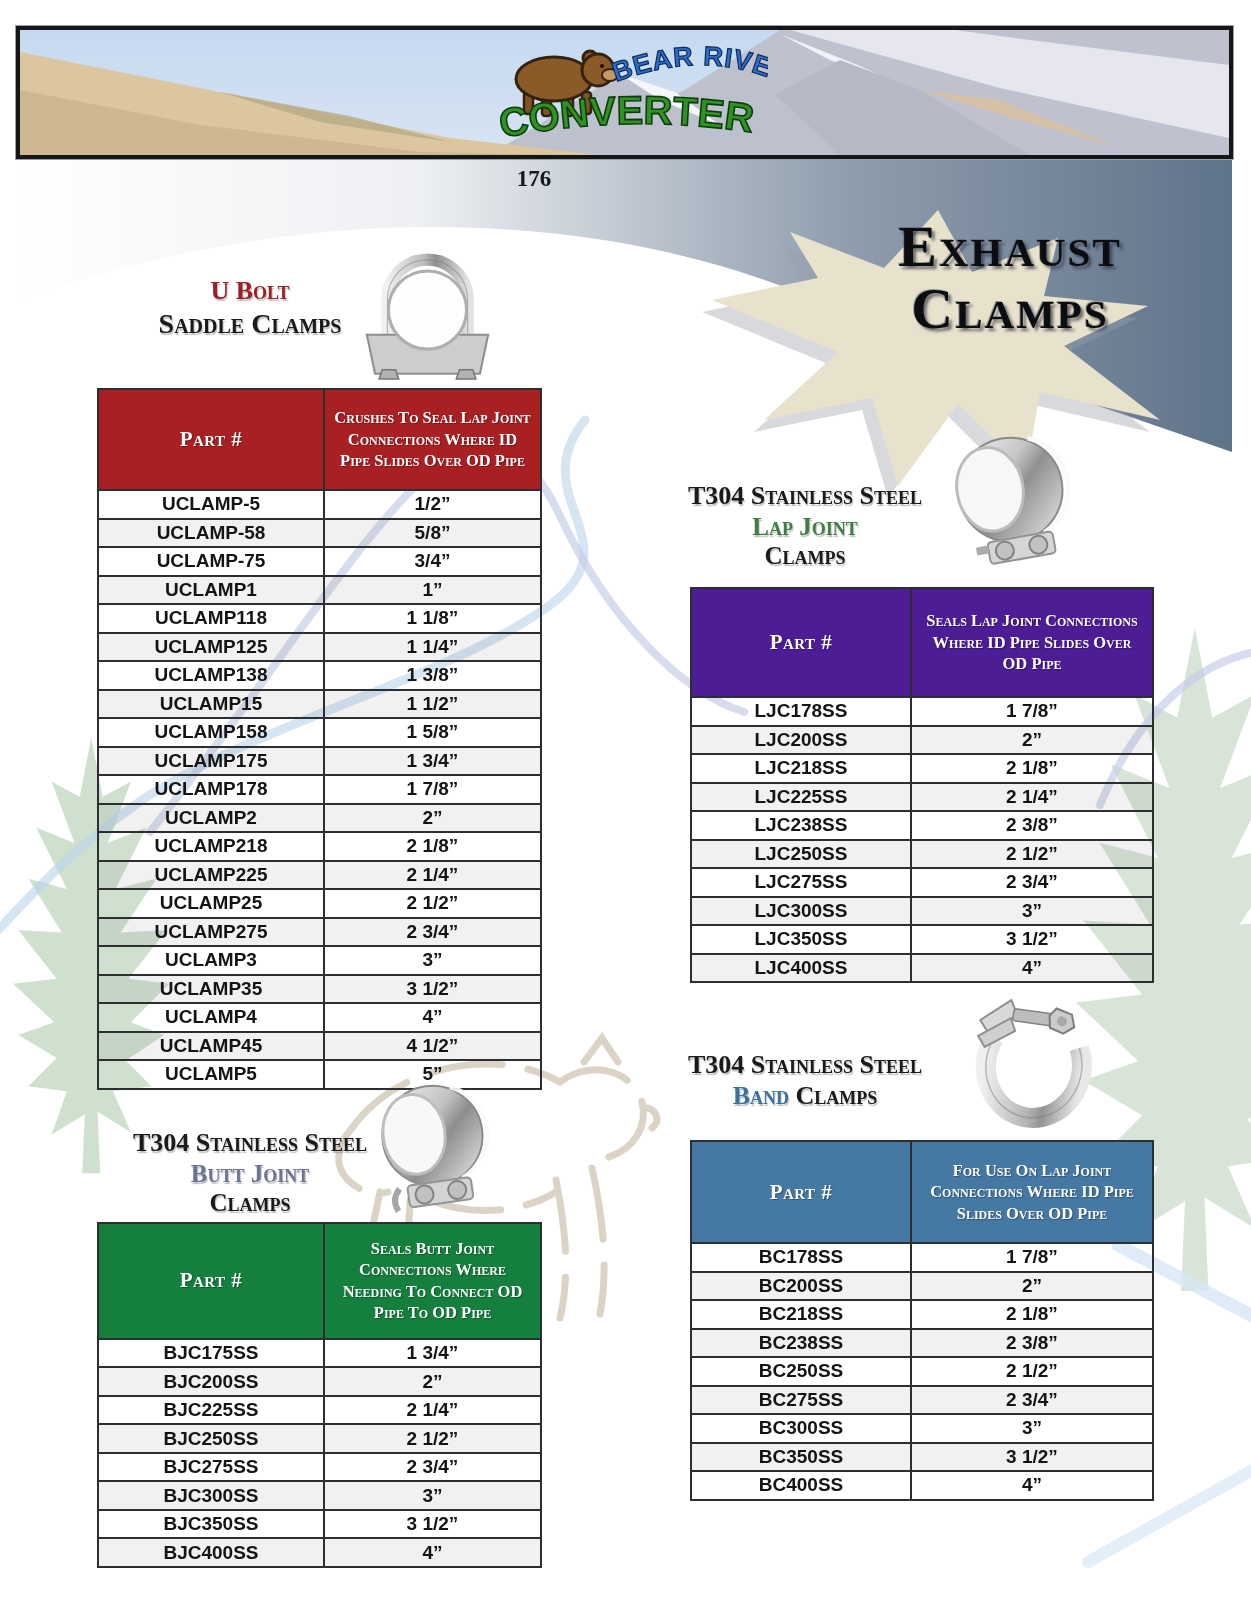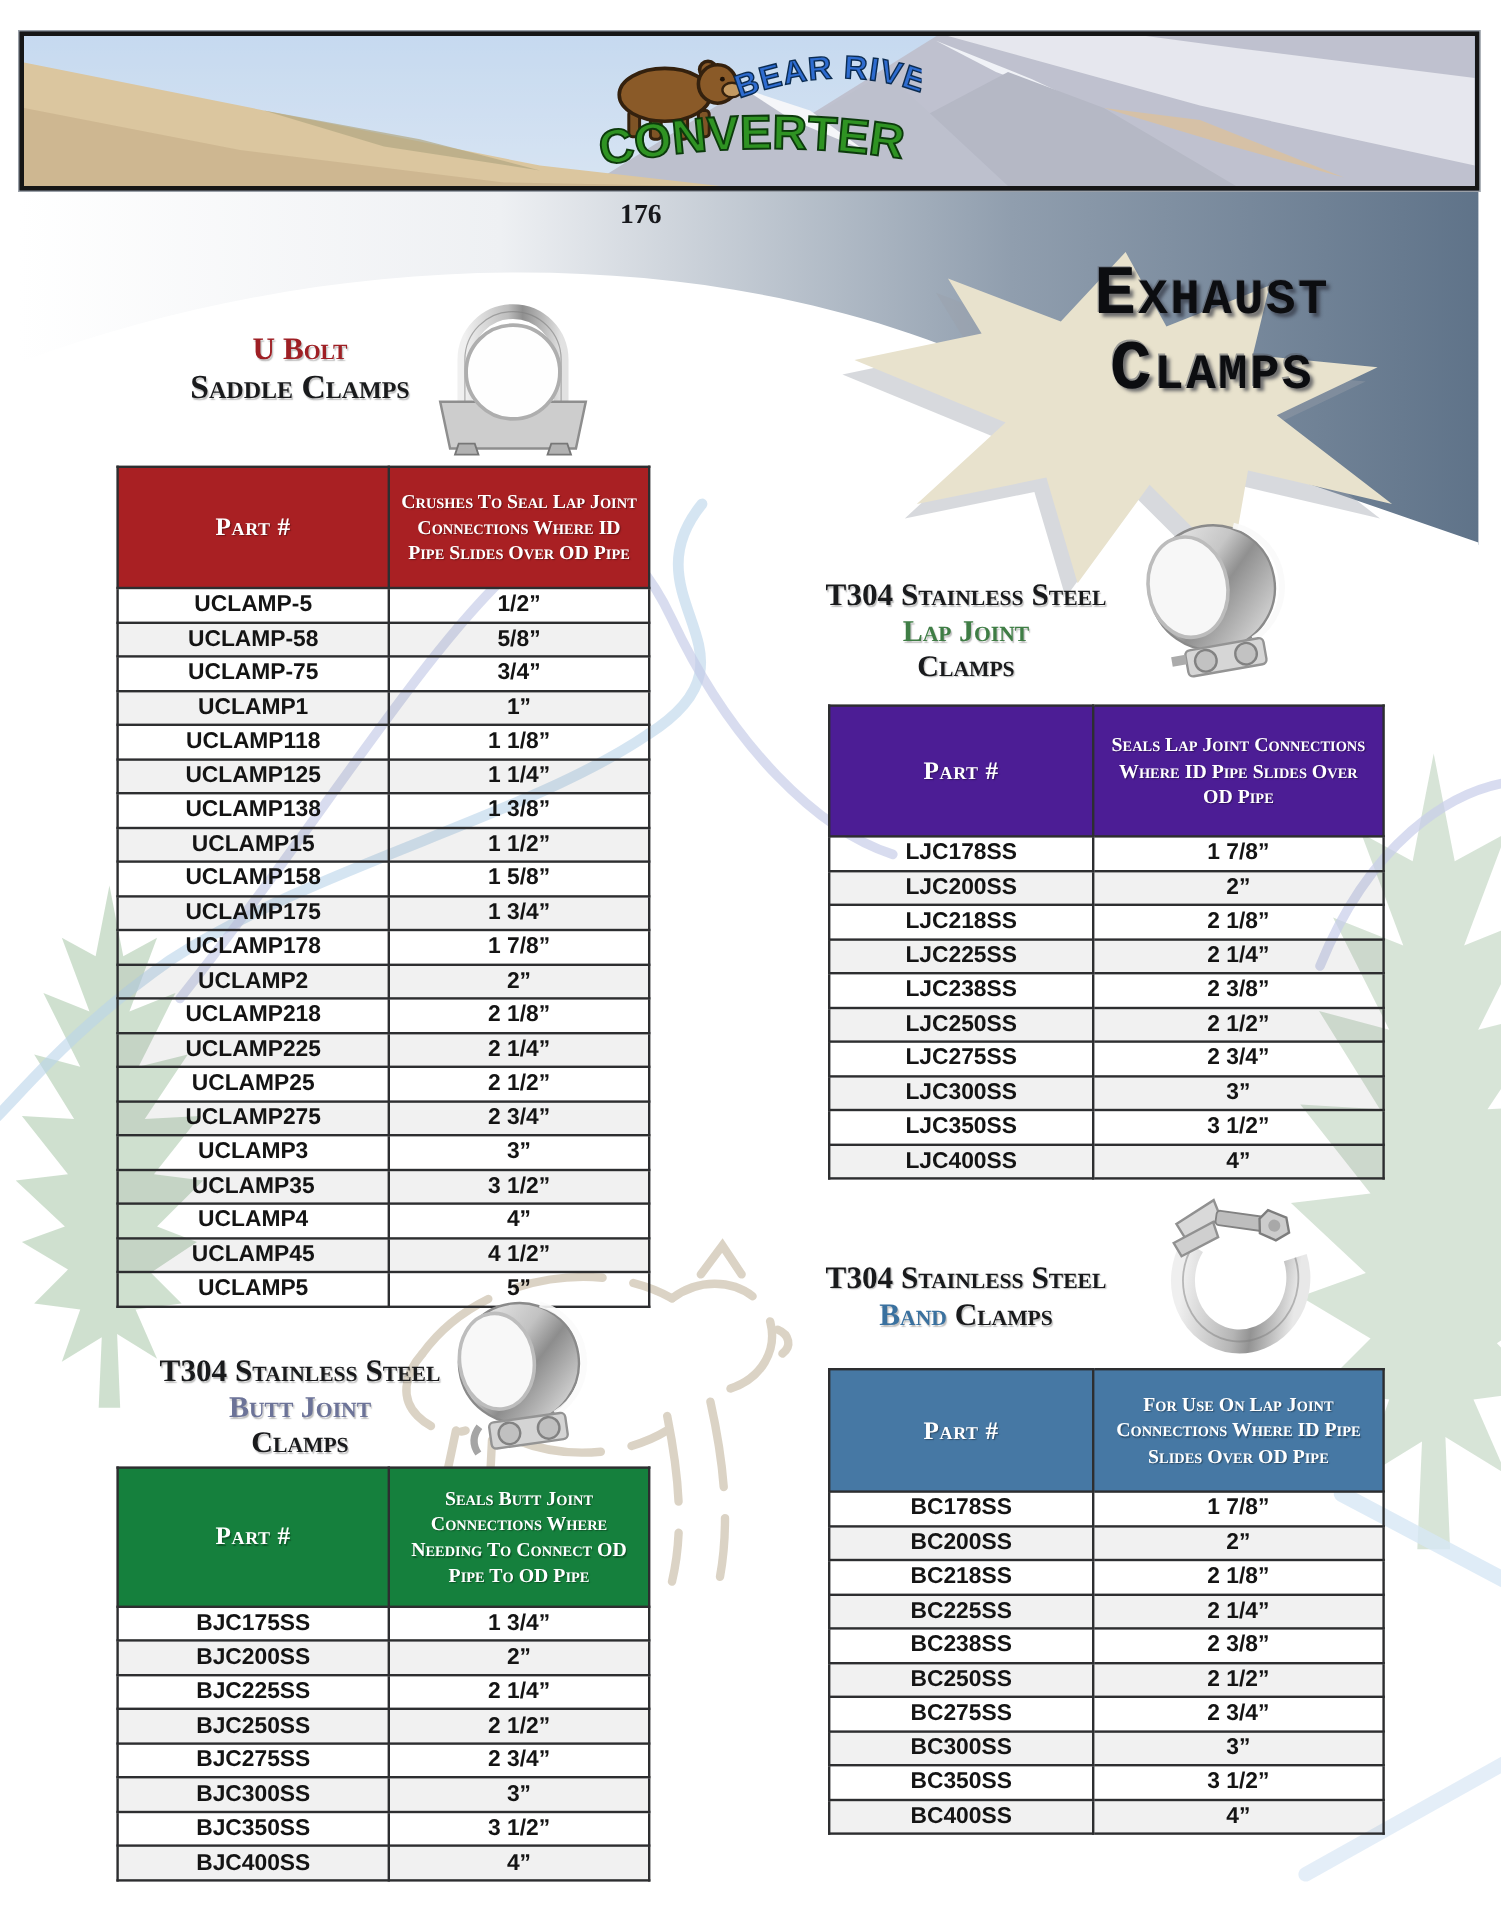--- a/index.html
+++ b/index.html
@@ -12,21 +12,21 @@
           border:4px solid #161616;outline:1px solid #9aa0a8;
           box-shadow:inset 0 0 0 2px #c9ced6;z-index:4;overflow:hidden;background:#aec6e6;}
   .banner svg{display:block}
 
   
   .page-num{position:absolute;left:0;top:166px;width:1068px;text-align:center;z-index:2;
             font-family:"Liberation Serif",serif;font-weight:bold;font-size:23px;color:#17181c;}
 
   
   .big-title{position:absolute;left:780px;top:218px;width:460px;text-align:center;z-index:2;
-             font-family:Liberation Mono, monospace;font-variant:small-caps;font-weight:bold;
+             font-family:Liberation Serif, serif;font-variant:small-caps;font-weight:bold;
              color:#0c0d10;line-height:1.0;}
   .big-title .l1{font-size:58px;letter-spacing:2px;
                  text-shadow:3px 3px 3px rgba(45,48,60,.65),-1px -1px 0 rgba(90,95,105,.55);}
   .big-title .l2{font-size:58px;letter-spacing:2px;margin-top:4px;
                  text-shadow:3px 3px 3px rgba(45,48,60,.65),-1px -1px 0 rgba(90,95,105,.55);}
 
   
   .sec-title{position:absolute;text-align:center;z-index:3;
              font-family:"Liberation Serif",serif;font-variant:small-caps;font-weight:bold;
              line-height:1.18;text-shadow:1px 1.5px 1px rgba(40,40,40,.30);}
@@ -408,24 +408,20 @@
         </tr>
         <tr>
           <td>BC200SS</td>
           <td>2”</td>
         </tr>
         <tr>
           <td>BC218SS</td>
           <td>2 1/8”</td>
         </tr>
         <tr>
-          <td>BC225SS</td>
-          <td>2 1/4”</td>
-        </tr>
-        <tr>
           <td>BC238SS</td>
           <td>2 3/8”</td>
         </tr>
         <tr>
           <td>BC250SS</td>
           <td>2 1/2”</td>
         </tr>
         <tr>
           <td>BC275SS</td>
           <td>2 3/4”</td>

